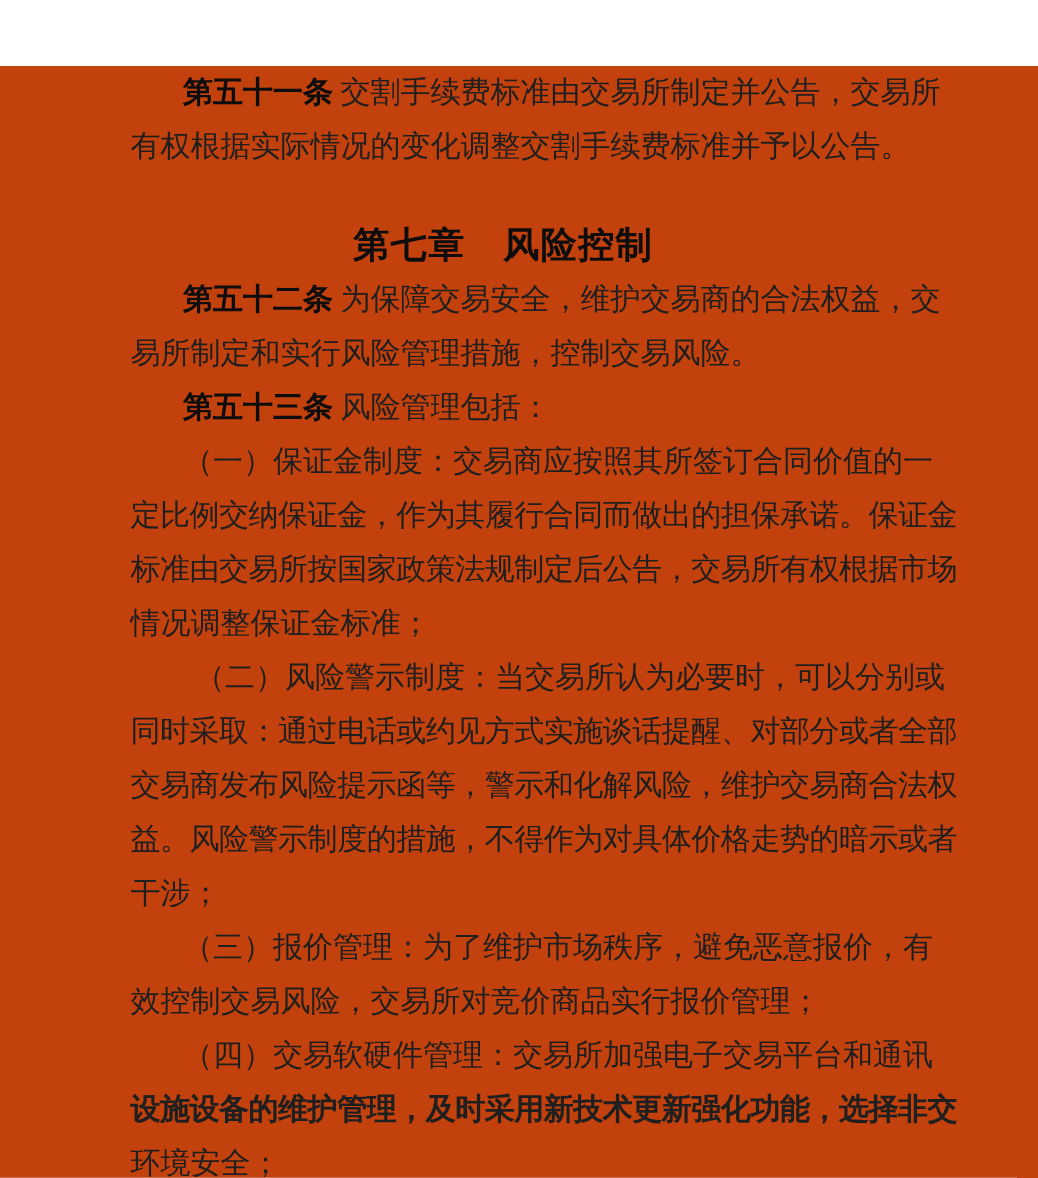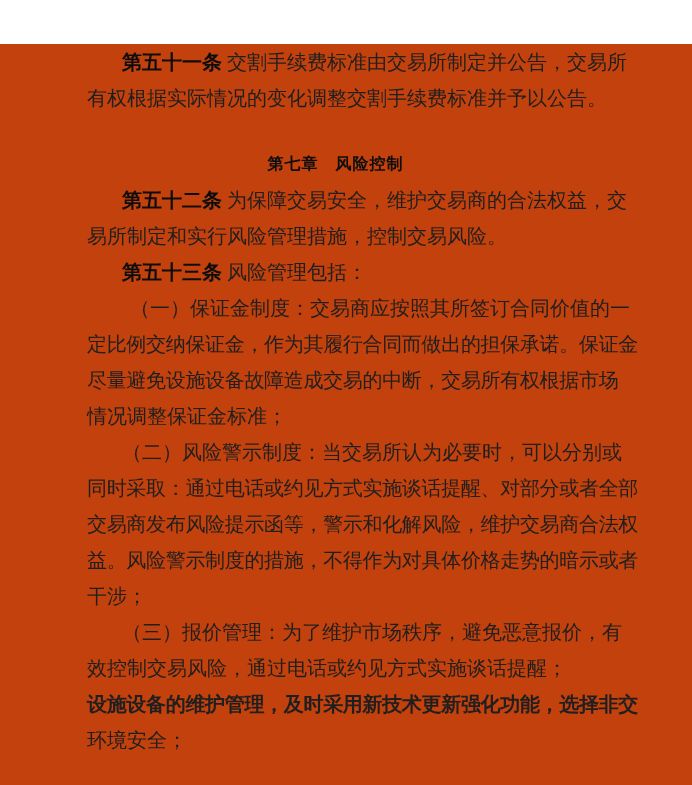--- a/index.html
+++ b/index.html
@@ -30,21 +30,21 @@
     white-space: nowrap;
     color: #1f1f1f;
   }
   .doc-line.indent { text-indent: 35px; }
   .seg-bold {
     font-weight: 700;
     color: #0d0d0d;
     font-family: "Liberation Sans", "DejaVu Sans", sans-serif;
   }
   .chapter-heading {
-    font-size: 16px;
+    font-size: 24px;
     line-height: 36px;
     font-weight: 700;
     color: #0d0d0d;
     font-family: "Liberation Sans", "DejaVu Sans", sans-serif;
     text-align: center;
     margin-top: 30px;
     position: relative;
     left: -27px;
     letter-spacing: 1px;
   }
@@ -60,34 +60,35 @@
       </div>
       <div class="chapter-heading">第七章　风险控制</div>
       <div class="paragraph">
         <div class="doc-line just indent" style="letter-spacing: 0px;"><span class="seg-bold">第五十二条</span><span class="seg-regular"> 为保障交易安全，维护交易商的合法权益，交</span></div>
         <div class="doc-line"><span class="seg-regular">易所制定和实行风险管理措施，控制交易风险。</span></div>
       </div>
       <div class="paragraph">
         <div class="doc-line indent"><span class="seg-bold">第五十三条</span><span class="seg-regular"> 风险管理包括：</span></div>
       </div>
       <div class="paragraph">
-        <div class="doc-line just indent" style="letter-spacing: 0px; text-align: center;"><span class="seg-regular">（一）保证金制度：交易商应按照其所签订合同价值的一</span></div>
+        <div class="doc-line just indent" style="letter-spacing: 0px;"><span class="seg-regular">（一）保证金制度：交易商应按照其所签订合同价值的一</span></div>
         <div class="doc-line just" style="letter-spacing: -0.321429px;"><span class="seg-regular">定比例交纳保证金，作为其履行合同而做出的担保承诺。保证金</span></div>
-        <div class="doc-line just" style="letter-spacing: -0.321429px;"><span class="seg-regular">尽量避免设施设备故障造成交易的中断，交易所有权根据市场</span></div>
+        <div class="doc-line just" style="letter-spacing: -0.321429px;"><span class="seg-regular">标准由交易所按国家政策法规制定后公告，交易所有权根据市场</span></div>
         <div class="doc-line"><span class="seg-regular">情况调整保证金标准；</span></div>
       </div>
       <div class="paragraph">
-        <div class="doc-line just indent" style="letter-spacing: 0px;"><span class="seg-regular">（二）风险警示制度：当交易所认为必要时，可以分别或</span></div>
+        <div class="doc-line just indent" style="letter-spacing: 0px; text-align: center;"><span class="seg-regular">（二）风险警示制度：当交易所认为必要时，可以分别或</span></div>
         <div class="doc-line just" style="letter-spacing: -0.321429px; text-align: right;"><span class="seg-regular">同时采取：通过电话或约见方式实施谈话提醒、对部分或者全部</span></div>
         <div class="doc-line just" style="letter-spacing: -0.321429px;"><span class="seg-regular">交易商发布风险提示函等，警示和化解风险，维护交易商合法权</span></div>
         <div class="doc-line just" style="letter-spacing: -0.321429px;"><span class="seg-regular">益。风险警示制度的措施，不得作为对具体价格走势的暗示或者</span></div>
         <div class="doc-line"><span class="seg-regular">干涉；</span></div>
       </div>
       <div class="paragraph">
         <div class="doc-line just indent" style="letter-spacing: 0px;"><span class="seg-regular">（三）报价管理：为了维护市场秩序，避免恶意报价，有</span></div>
-        <div class="doc-line"><span class="seg-regular">效控制交易风险，通过电话或约见方式实施谈话提醒；</span></div>
+        <div class="doc-line"><span class="seg-regular">效控制交易风险，交易所对竞价商品实行报价管理；</span></div>
       </div>
       <div class="paragraph">
+        <div class="doc-line just indent" style="letter-spacing: 0px;"><span class="seg-regular">（四）交易软硬件管理：交易所加强电子交易平台和通讯</span></div>
         <div class="doc-line just" style="letter-spacing: -0.321429px; font-weight: bold;"><span class="seg-regular">设施设备的维护管理，及时采用新技术更新强化功能，选择非交</span></div>
         <div class="doc-line"><span class="seg-regular">环境安全；</span></div>
       </div>
     </div>
 </div>
 
 </body></html>

